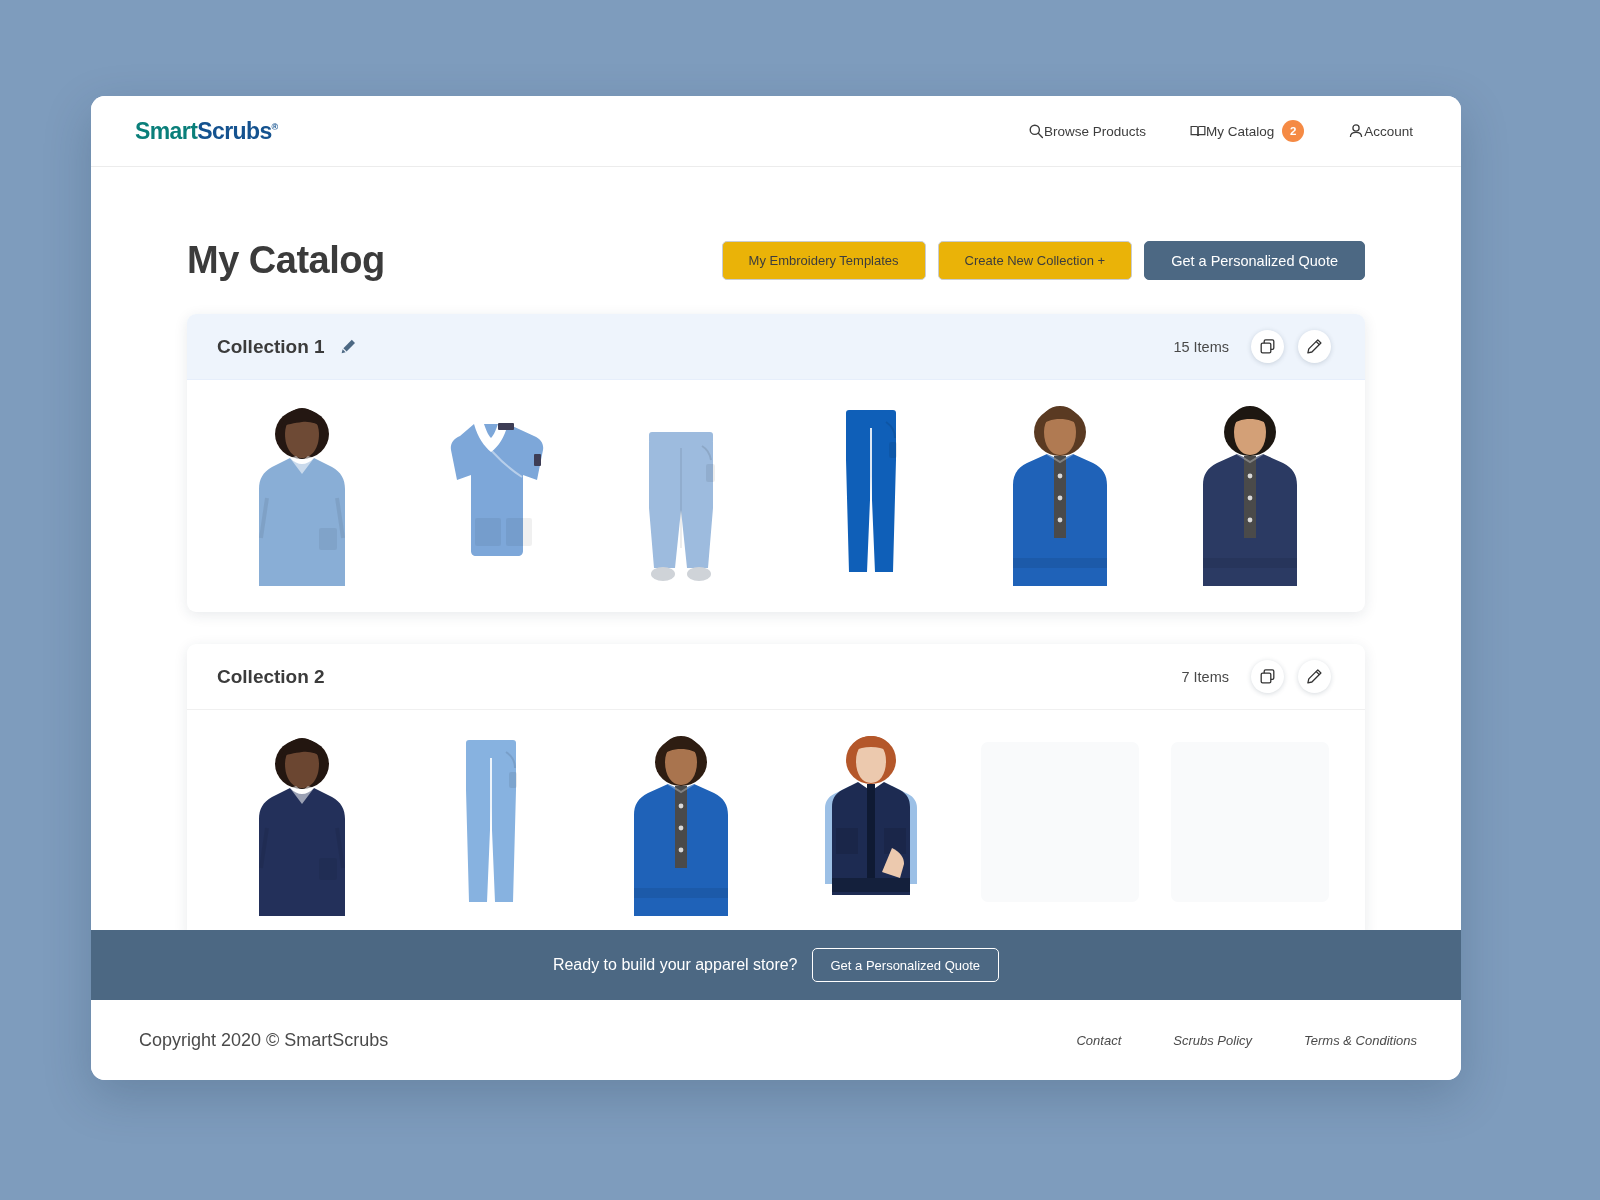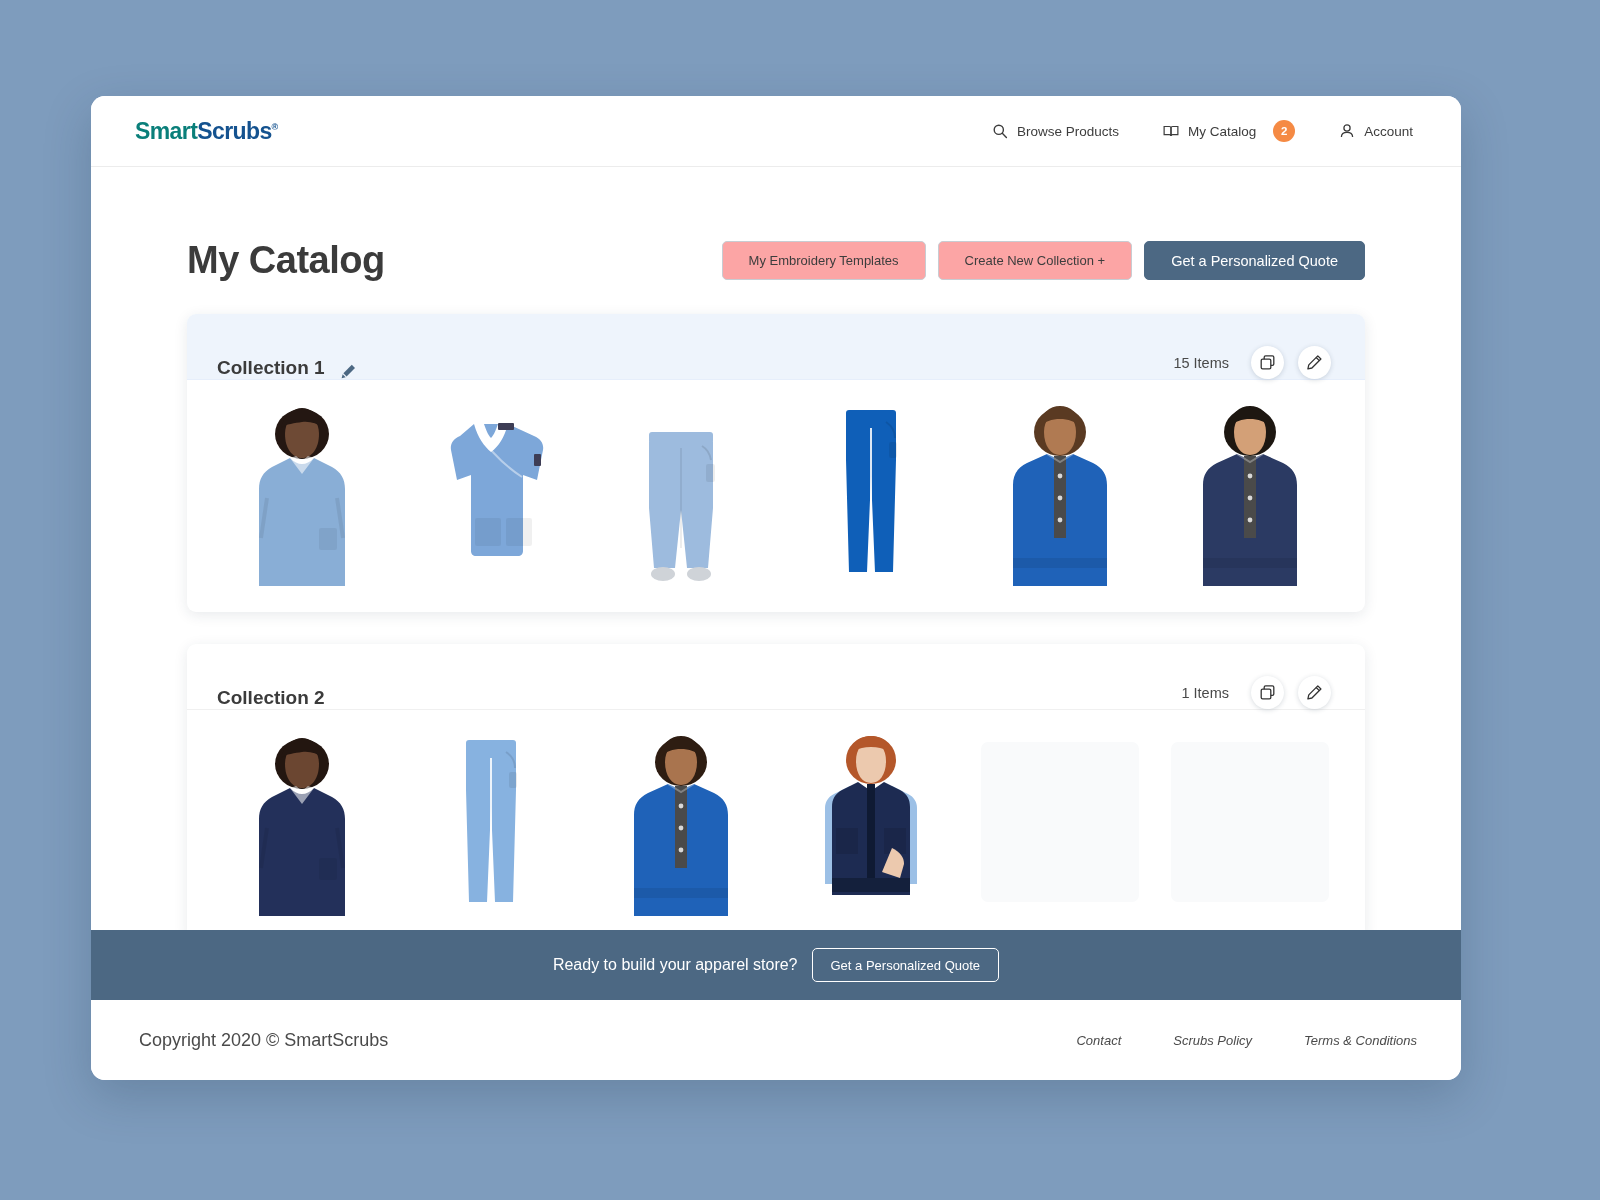--- a/index.html
+++ b/index.html
@@ -60,21 +60,20 @@
 
   .nav-right {
     margin-left: auto;
     display: flex;
     align-items: center;
     gap: 44px;
   }
   .nav-item {
     display: flex;
     align-items: center;
-    gap: 9px;
     font-size: 13.5px;
     color: #3d3d3d;
     cursor: pointer;
     white-space: nowrap;
   }
   .nav-icon {
     width: 16px;
     height: 16px;
     display: inline-flex;
     align-items: center;
@@ -128,21 +127,21 @@
     border-radius: 5px;
     font-size: 13px;
     display: inline-flex;
     align-items: center;
     justify-content: center;
     cursor: pointer;
     white-space: nowrap;
     font-family: "Liberation Sans", sans-serif;
   }
   .btn-outline {
-    background: #fca5a5;
+    background: #eab308;
     border: 1px solid #c8ccd2;
     color: #3d3d3d;
     padding: 0 26px;
   }
   .btn-primary {
     background: #4c6883;
     border: 1px solid #4c6883;
     color: #ffffff;
     padding: 0 26px;
     font-size: 14.5px;
@@ -152,21 +151,21 @@
   .collection {
     background: #ffffff;
     border-radius: 9px;
     box-shadow: 0 3px 14px rgba(26, 45, 70, 0.10);
     margin-bottom: 32px;
     overflow: hidden;
   }
   .coll-head {
     height: 66px;
     display: flex;
-    align-items: flex-end;
+    align-items: center;
     padding: 0 34px 0 30px;
     border-bottom: 1px solid #f0f0f0;
   }
   .coll-head.tinted { background: #eef4fc; border-bottom-color: #e6eefb; }
   .coll-title {
     font-size: 19px;
     font-weight: bold;
     color: #3b3b3b;
   }
   .coll-title-edit {
@@ -440,21 +439,21 @@
   </svg>
             </div>
     </div>
   </div>
 
   <div class="collection">
     <div class="coll-head">
       <span class="coll-title">Collection 2</span>
 
       <div class="coll-right">
-        <span class="coll-count">1 Items</span>
+        <span class="coll-count">7 Items</span>
         <span class="icon-btn">
                 <svg width="17" height="17" viewBox="0 0 17 17" fill="none" stroke="currentColor" stroke-width="1.3">
   <rect x="5.2" y="1.8" width="9.6" height="9.6" rx="1.4"></rect>
                   <rect x="2.2" y="5.2" width="9.6" height="9.6" rx="1.4" fill="#ffffff"></rect>
                 </svg>
               </span>
         <span class="icon-btn">
                 <svg width="17" height="17" viewBox="0 0 17 17" fill="none" stroke="currentColor" stroke-width="1.3" stroke-linejoin="round">
   <path d="M11.8 1.9l3.1 3.1-9 9-4 .9.9-4z"></path>
                   <path d="M10.2 3.5l3.1 3.1"></path>

